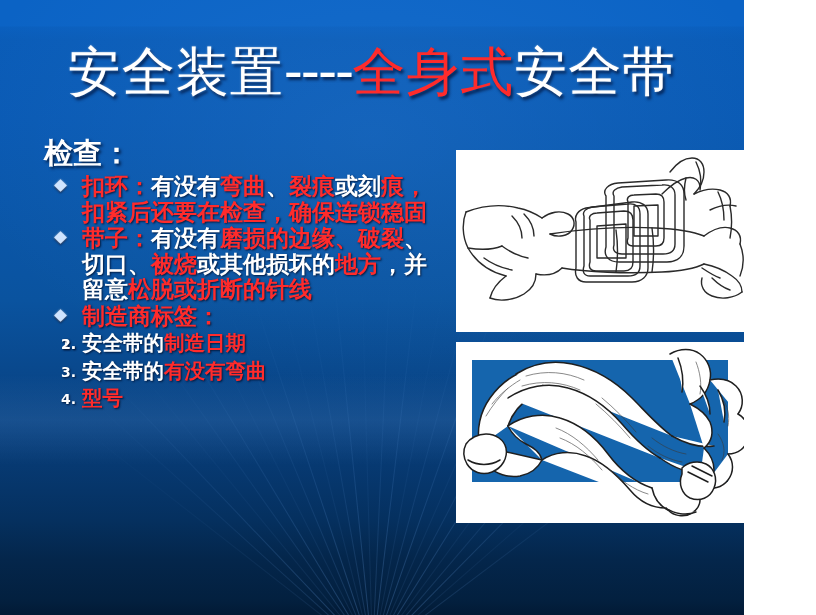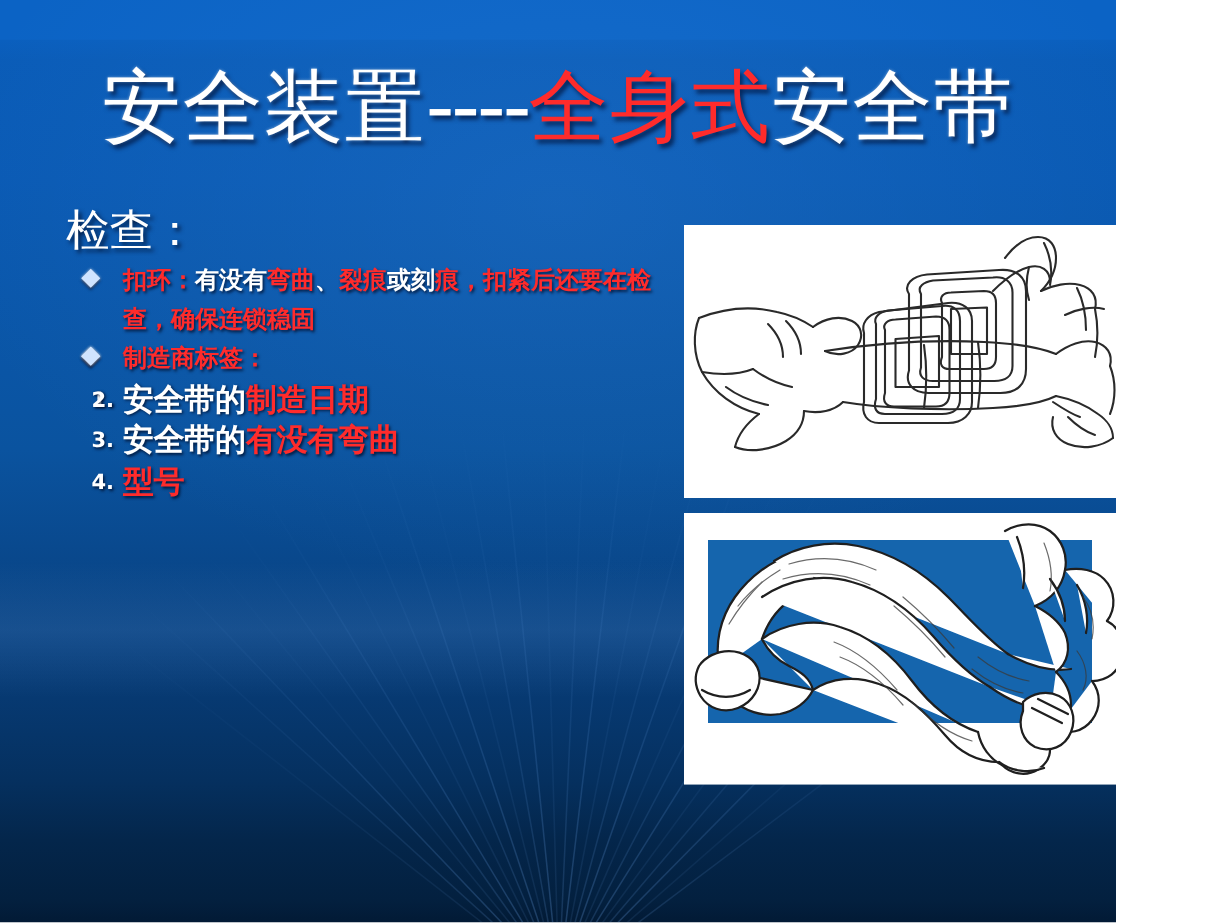--- a/index.html
+++ b/index.html
@@ -54,27 +54,27 @@
   }
   #title .dash{
     color:#ffffff;
     text-shadow:2px 3px 3px rgba(0,20,60,.75);
     letter-spacing:-2px;
   }
 
   
   #body{position:absolute;left:44px;top:136px;width:398px;}
   #heading{
-    font-size:29px;line-height:34px;color:#ffffff;font-weight:400;
+    font-size:29px;line-height:34px;color:#ffffff;font-weight:700;
     text-shadow:2px 2px 3px rgba(0,15,45,.8);
     margin-bottom:4px;
   }
   .bullet{
     position:relative;padding-left:38px;margin-bottom:1px;
-    font-size:16px;line-height:25.5px;font-weight:700;
+    font-size:23px;line-height:25.5px;font-weight:700;
   }
   .bullet .dia{
     position:absolute;left:12px;top:7px;width:9px;height:9px;
     background:#cfe4ff;transform:rotate(45deg);
     box-shadow:0 0 2px rgba(255,255,255,.7), 1px 1px 2px rgba(0,10,40,.8);
   }
   .num{
     position:relative;padding-left:38px;margin-bottom:1px;
     font-size:20.5px;line-height:26.5px;font-weight:700;
   }
@@ -134,20 +134,21 @@
 
     <div id="heading">检查：</div>
 
     <div class="bullet">
       <span class="dia"></span>
       <span><span class="r">扣环：</span><span class="w">有没有</span><span class="r">弯曲</span><span class="w">、</span><span class="r">裂痕</span><span class="w">或刻</span><span class="r">痕，扣紧后还要在检查，确保连锁稳固</span></span>
     </div>
 
     <div class="bullet">
       <span class="dia"></span>
+      <span><span class="r">带子：</span><span class="w">有没有</span><span class="r">磨损的边缘、破裂</span><span class="w">、切口、</span><span class="r">被烧</span><span class="w">或其他损坏的</span><span class="r">地方</span><span class="w">，并留意</span><span class="r">松脱或折断的针线</span></span>
     </div>
 
 
     <div class="bullet">
       <span class="dia"></span>
       <span><span class="r">制造商标签：</span></span>
     </div>
 
     <div class="num">
       <span class="n">1.</span>

